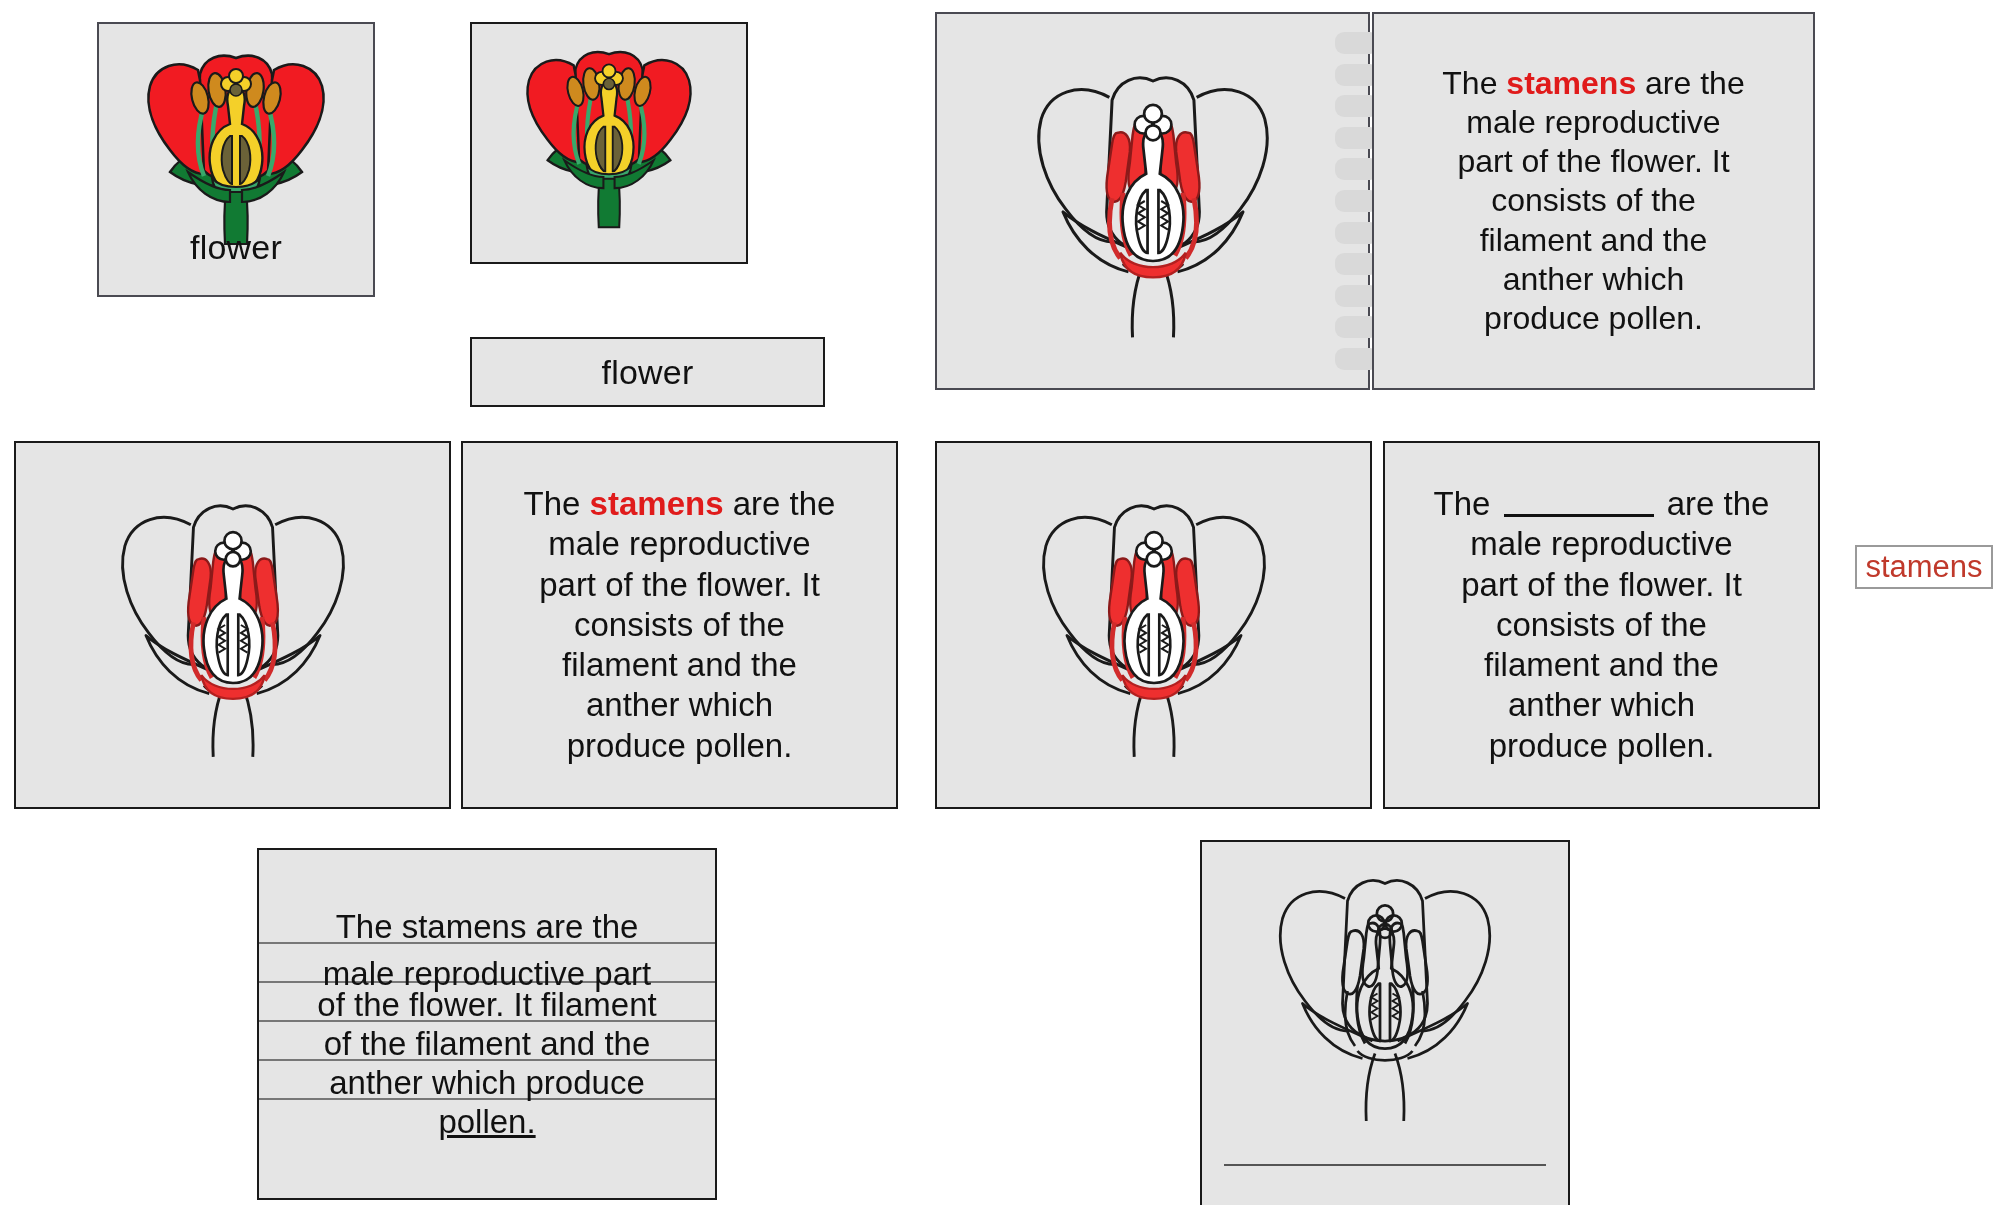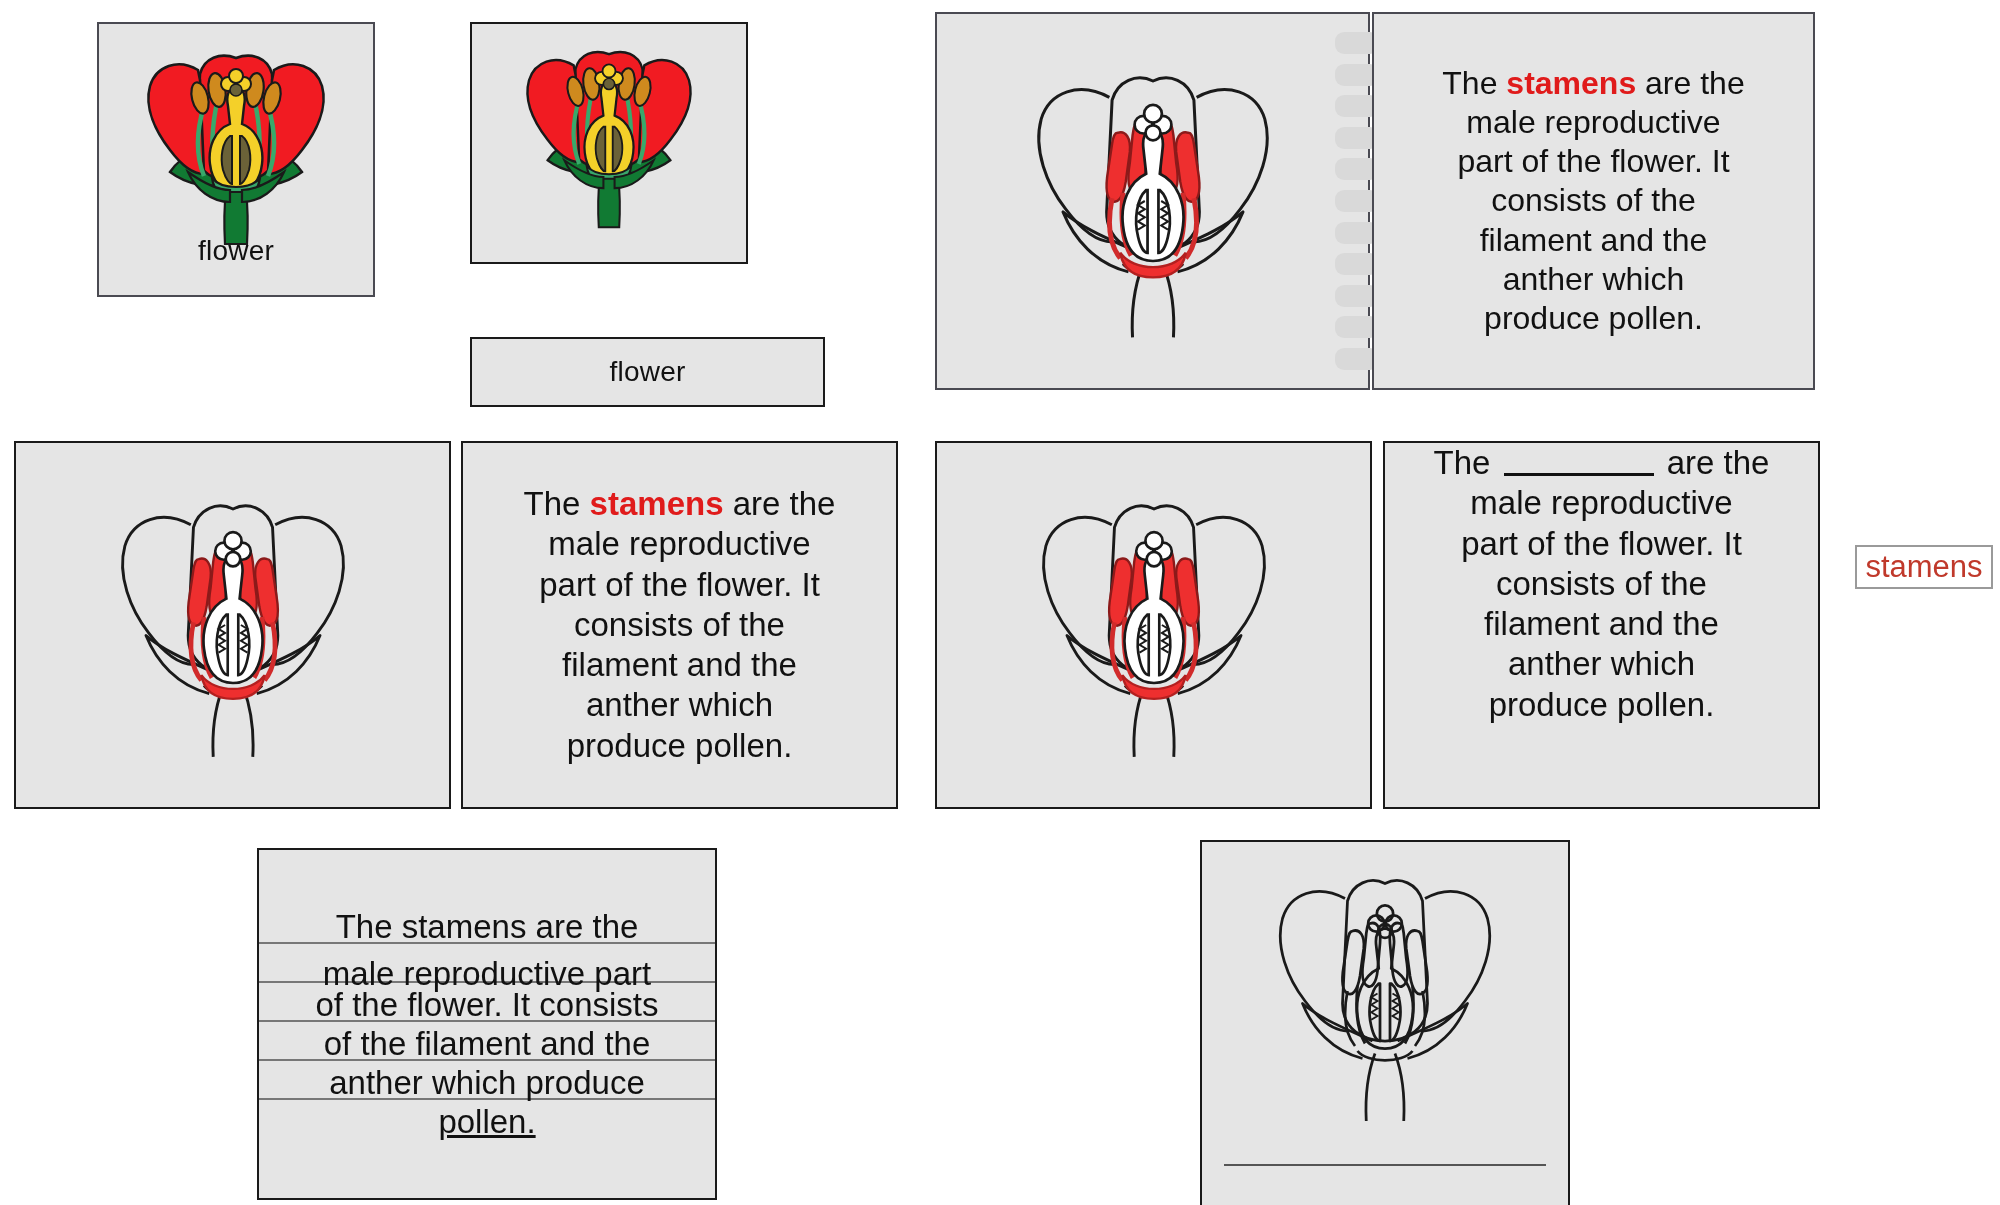--- a/index.html
+++ b/index.html
@@ -7,21 +7,21 @@
     width:2000px;height:1205px;position:relative;overflow:hidden;
     font-family:"Liberation Sans", sans-serif;
     -webkit-font-smoothing:antialiased;
   }
   .card{position:absolute;background:#e5e5e5;box-sizing:border-box;}
   .b-dark{border:2px solid #4a4a52;}
   .b-black{border:2px solid #1a1a1a;}
 
   .card-label{
     text-align:center;
-    font-size:28px;
+    font-size:34px;
     color:#111;
     letter-spacing:0.2px;
   }
 
   .desc{
     text-align:center;
     font-size:33px;
     line-height:1.22;
     color:#111;
     padding:0 26px;
@@ -307,21 +307,21 @@
         <path d="M115 102 C 122 108 124 124 121 136 C 119 145 116 148 114 148 L114 102 Z"></path>
       </g>
       <g fill="none" stroke="#1a1a1a" stroke-width="1.5">
         <path d="M104 110 l-5 3 l5 3 l-5 3 l5 3 l-5 3 l5 3 l-5 3"></path>
         <path d="M116 110 l5 3 l-5 3 l5 3 l-5 3 l5 3 l-5 3 l5 3"></path>
       </g>
     </svg>
   </div>
 </div>
 
-<div class="card b-black" style="left:1383px;top:441px;width:437px;height:368px;display:flex;align-items:flex-start;justify-content:center;">
+<div class="card b-black" style="left:1383px;top:441px;width:437px;height:368px;display:flex;align-items:center;justify-content:center;">
   <div class="desc">
     <span>The</span>
     <span class="blank-inline"></span>
     <span>are the</span><br>
     <span>male reproductive</span><br>
     <span>part of the flower. It</span><br>
     <span>consists of the</span><br>
     <span>filament and the</span><br>
     <span>anther which</span><br>
     <span>produce pollen.</span>
@@ -340,21 +340,21 @@
     <div class="rule" style="top:170px;"></div>
     <div class="rule" style="top:209px;"></div>
     <div class="rule" style="top:248px;"></div>
 
     <div class="rtxt" style="top:60px;">
       <span>The</span>
       <span class="kw-plain">stamens</span>
       <span>are the</span>
     </div>
     <div class="rtxt" style="top:99px;margin-top:8px;">male reproductive part</div>
-    <div class="rtxt" style="top:138px;">of the flower. It consists</div>
+    <div class="rtxt" style="top:138px;">of the flower. It filament</div>
     <div class="rtxt" style="top:177px;">of the filament and the</div>
     <div class="rtxt" style="top:216px;">anther which produce</div>
     <div class="rtxt" style="top:255px;text-decoration:underline;">pollen.</div>
   </div>
 </div>
 
 <div class="card b-black" style="left:1200px;top:840px;width:370px;height:380px;">
   <div style="position:absolute;left:50%;top:14px;transform:translateX(-50%);">
     <svg width="300" height="275" viewBox="0 0 220 220" aria-hidden="true">
       <g fill="none" stroke="#1a1a1a" stroke-width="2.2" stroke-linejoin="round">

